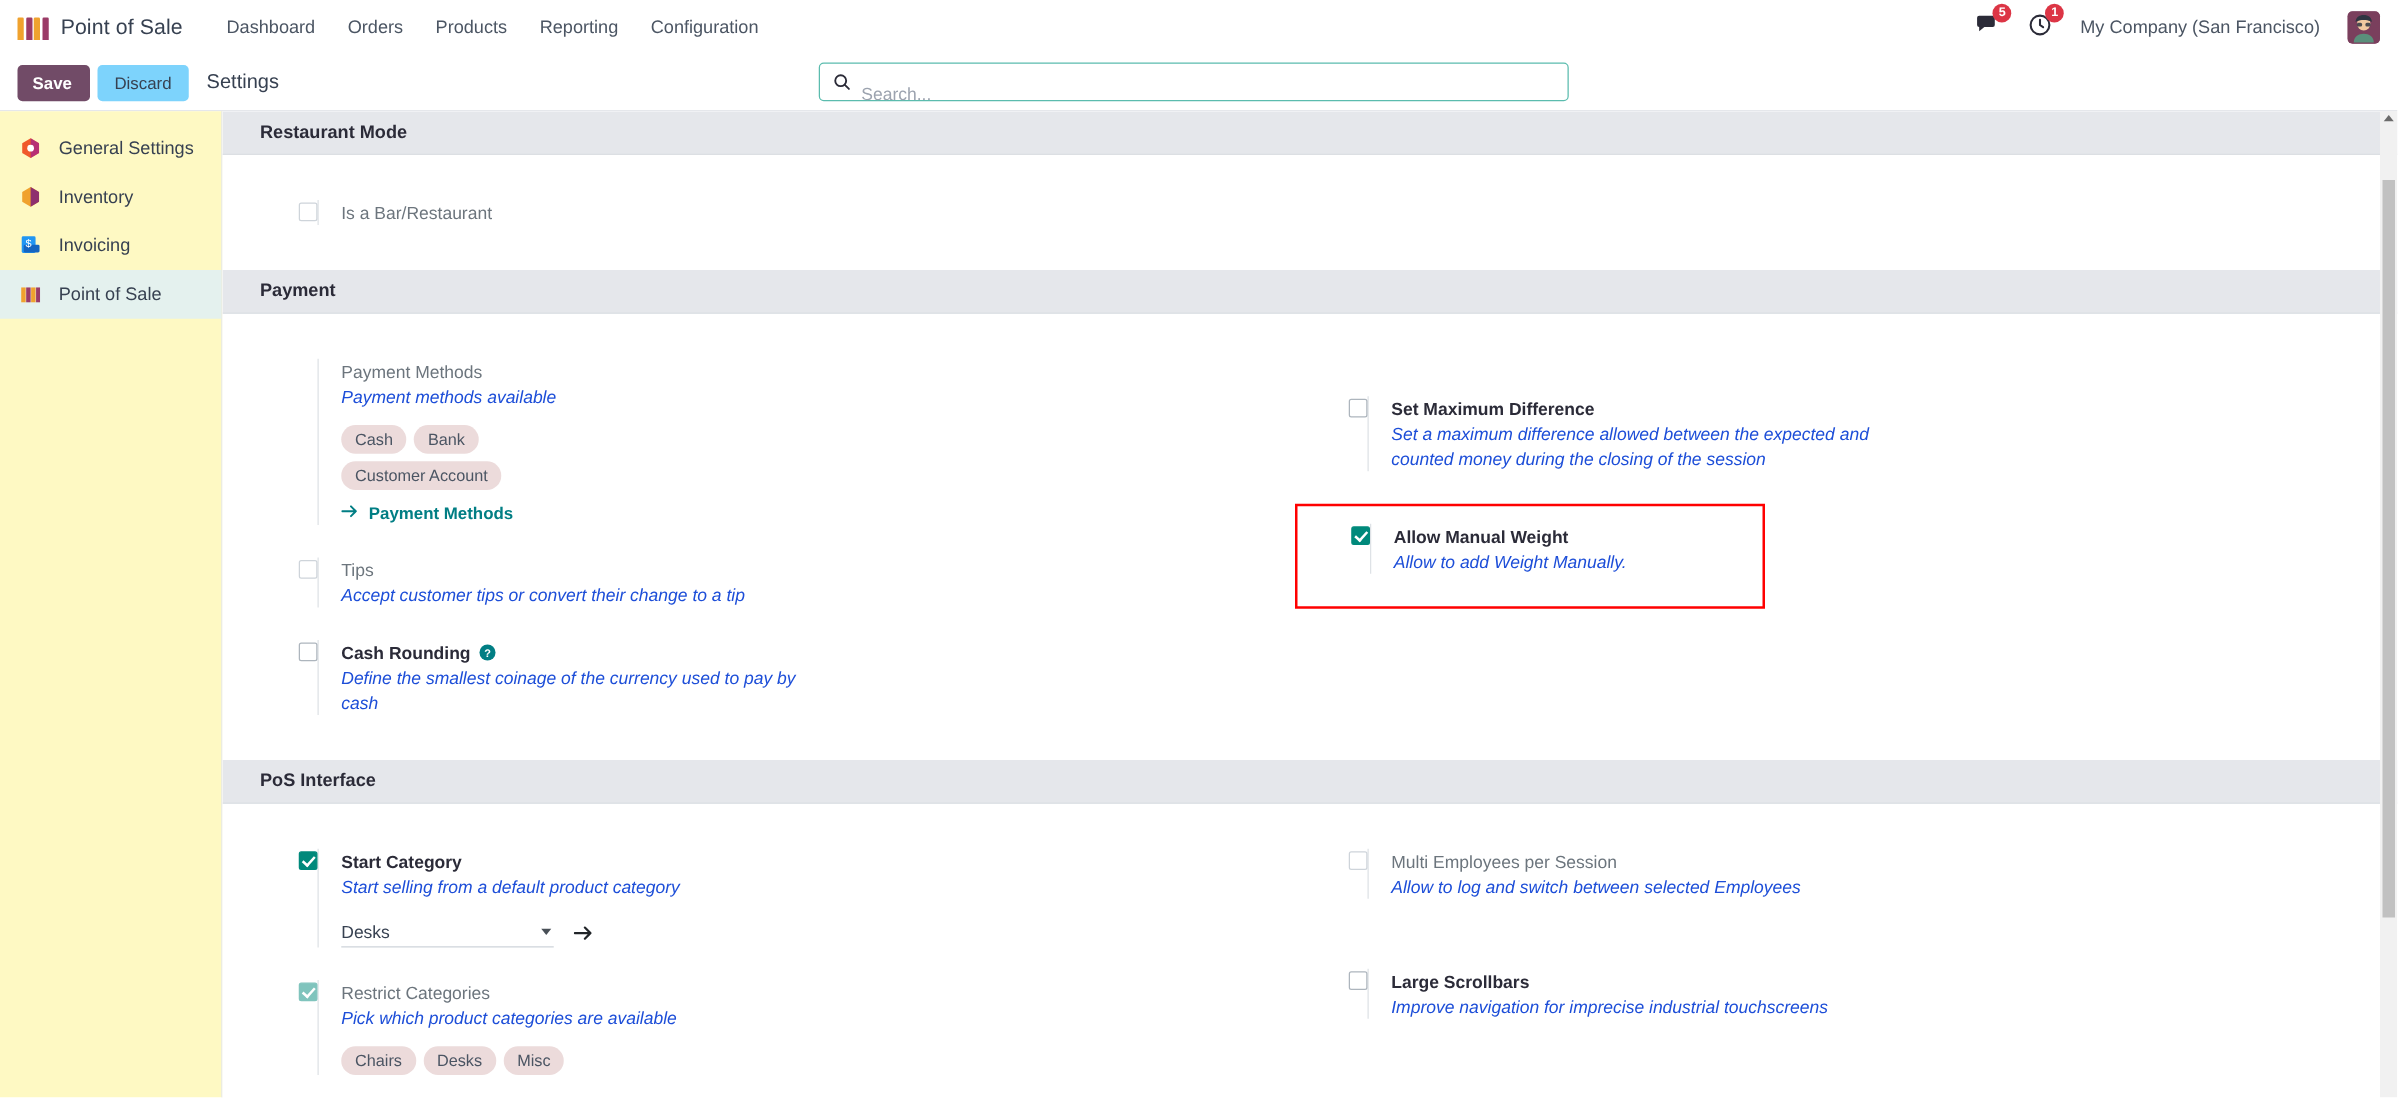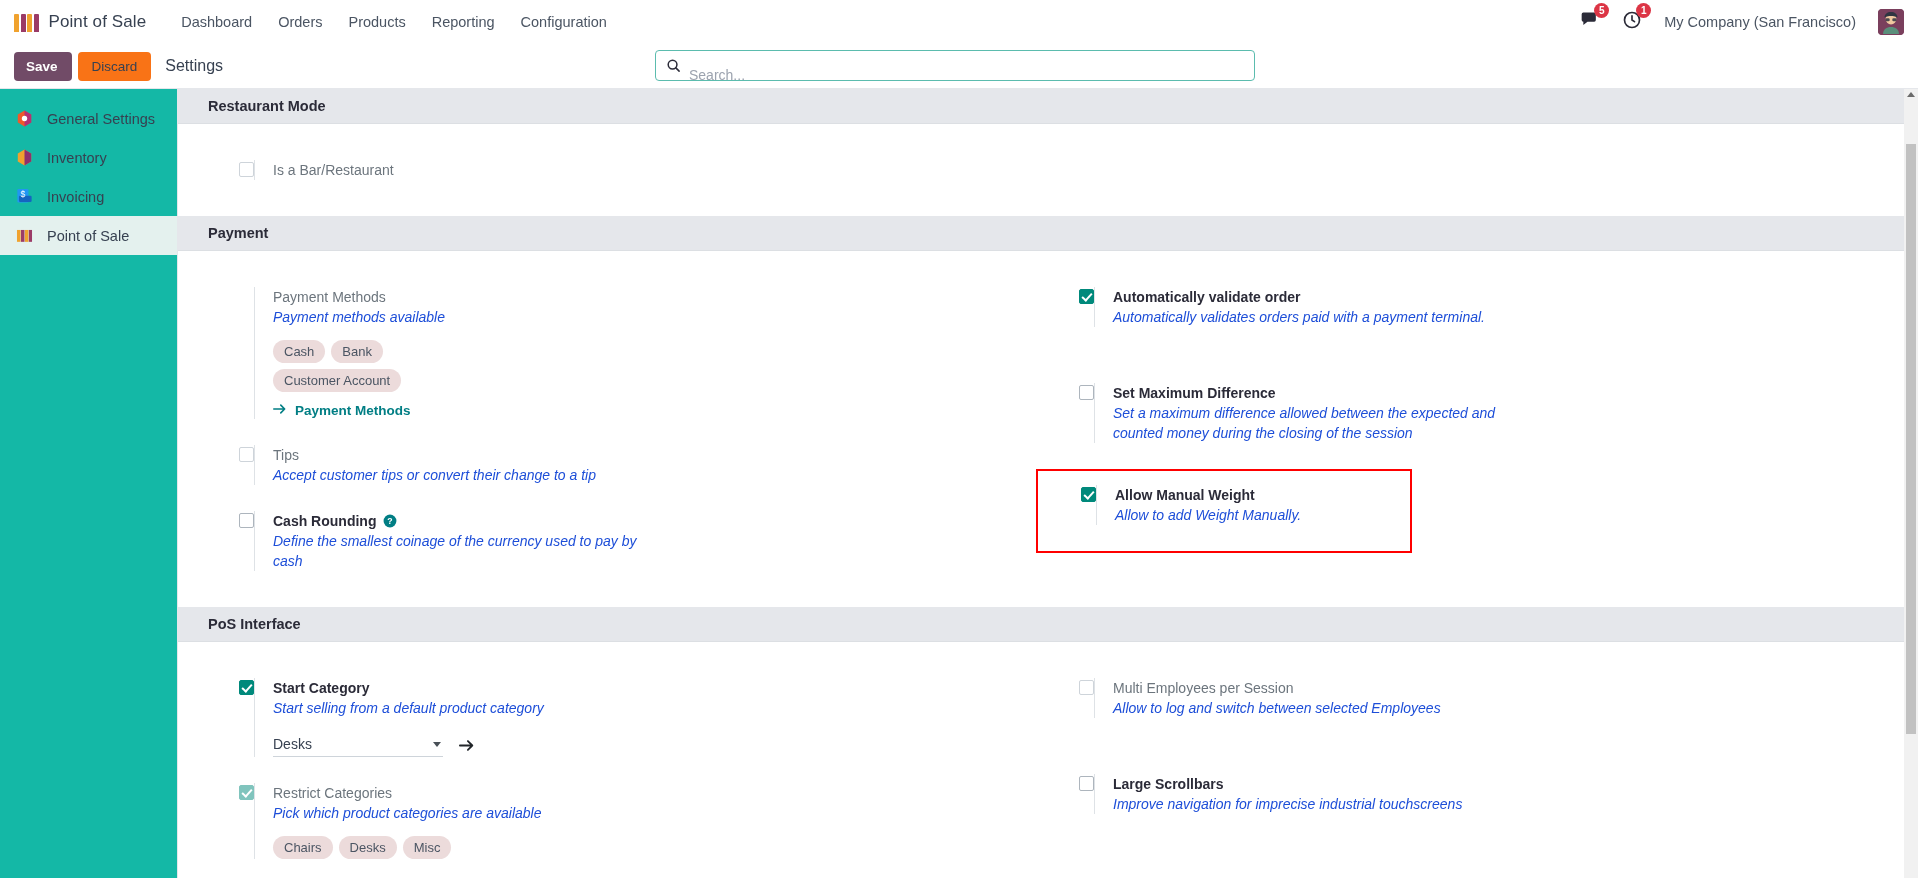--- a/index.html
+++ b/index.html
@@ -64,21 +64,21 @@
     height: 44px; background: #ffffff;
     display: flex; align-items: center;
     padding: 0 14px;
     position: relative; z-index: 15;
   }
   .btn {
     font-size: 13.5px; border: none; border-radius: 4px;
     padding: 7px 14px; cursor: pointer; font-family: inherit;
   }
   .btn-save { background: #714b67; color: #ffffff; font-weight: bold; padding-left: 12px; }
-  .btn-discard { background: #f97316; color: #374151; margin-left: 6px; }
+  .btn-discard { background: #7dd3fc; color: #374151; margin-left: 6px; }
   .breadcrumb {
     font-size: 16px; color: #374151; margin-left: 14px; white-space: nowrap;
   }
   .searchbar {
     position: absolute; left: 655px; top: 6px;
     width: 600px; height: 31px;
     border: 1px solid #5bbcae; border-radius: 4px;
     background: #fff; display: flex; align-items: center;
     padding: 0 10px; gap: 8px;
   }
@@ -92,21 +92,21 @@
   .search-input::placeholder { color: #9ca3af; }
 
   
   .main {
     display: flex; height: 790px;
     border-top: 1px solid #e5e7eb;
     position: relative;
   }
   .sidebar {
     width: 178px; flex: 0 0 178px;
-    background: #14b8a6;
+    background: #fef9c3;
     border-right: 1px solid #e5e7eb;
     padding-top: 10px;
   }
   .side-item {
     display: flex; align-items: center; gap: 12px;
     padding: 9px 14px; cursor: pointer;
     font-size: 14.5px; color: #374151;
   }
   .side-item.active { background: #e4f1ee; }
   .side-ico { width: 21px; height: 21px; flex: 0 0 21px; display: flex; align-items: center; justify-content: center; }
@@ -393,29 +393,20 @@
                 </span>
               </div>
               <div class="s-desc">Define the smallest coinage of the currency used to pay by cash</div>
             </div>
           </div>
 
         </div>
 
         <div class="col">
 
-          <div class="setting">
-            <div class="cb-col">
-              <span class="cb checked"></span>
-            </div>
-            <div class="txt-col">
-              <div class="s-label">Automatically validate order</div>
-              <div class="s-desc">Automatically validates orders paid with a payment terminal.</div>
-            </div>
-          </div>
 
           <div class="spacer-h"></div>
 
           <div class="setting">
             <div class="cb-col">
               <span class="cb"></span>
             </div>
             <div class="txt-col">
               <div class="s-label">Set Maximum Difference</div>
               <div class="s-desc">Set a maximum difference allowed between the expected and counted money during the closing of the session</div>

